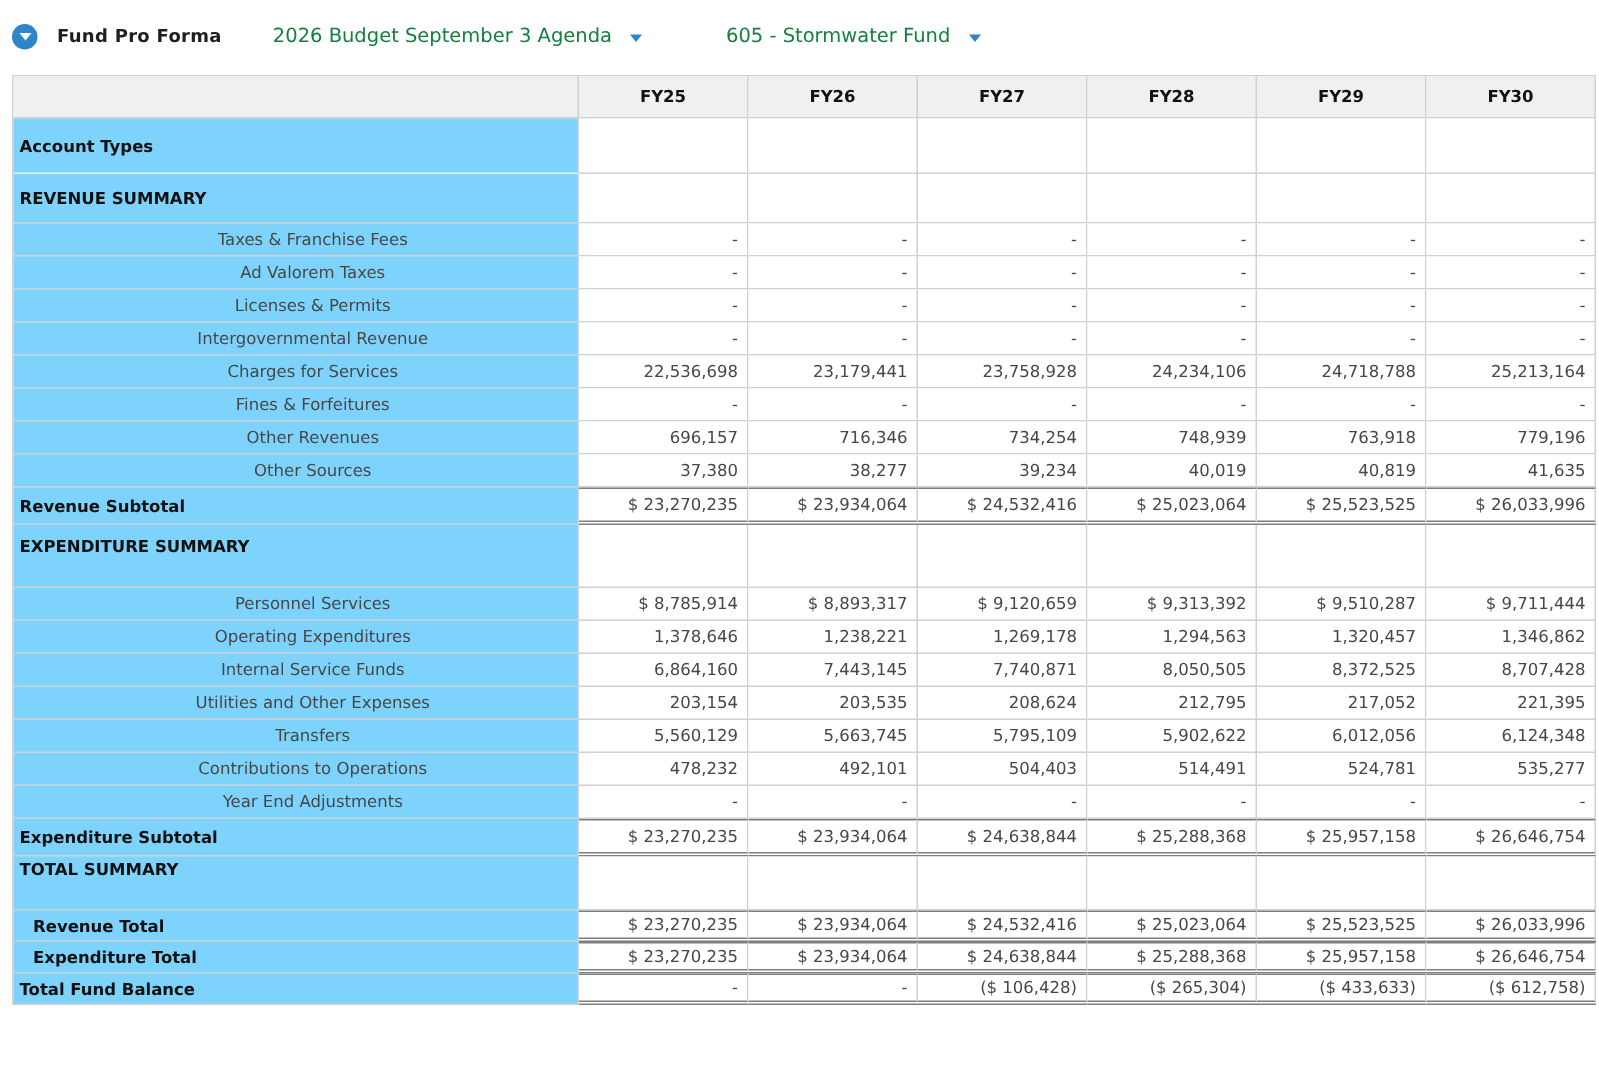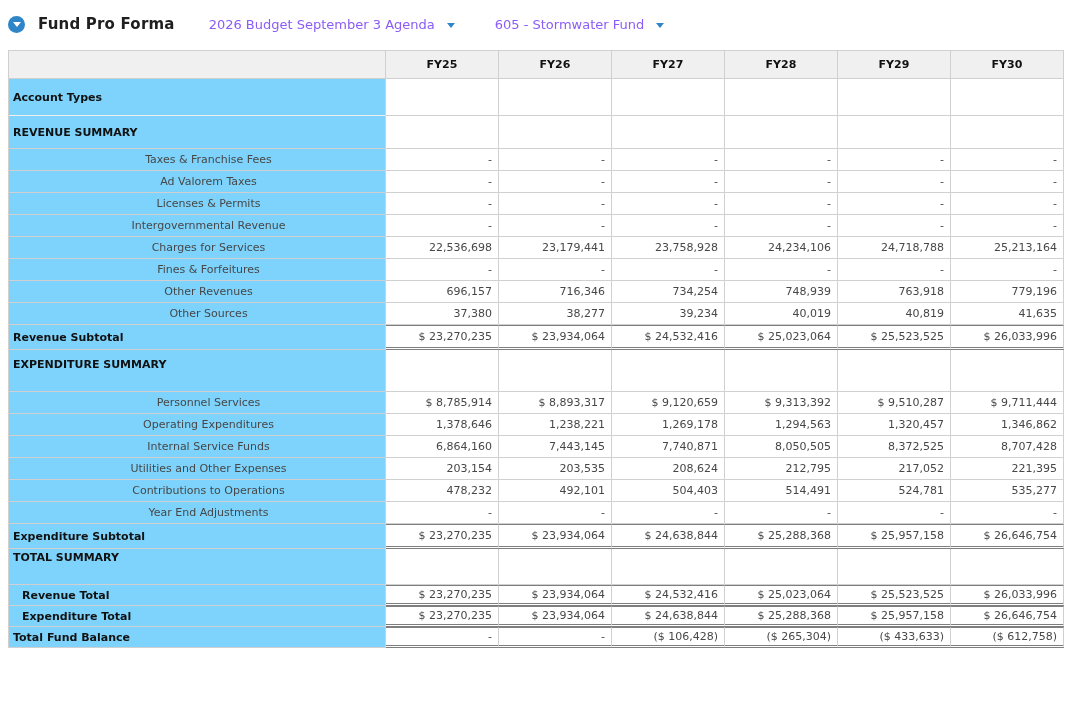--- a/index.html
+++ b/index.html
@@ -2,24 +2,24 @@
 <html><head>
 <meta charset="utf-8">
 <style>
   html,body { margin:0; padding:0; background:#ffffff; }
   body { font-family:"DejaVu Sans","Liberation Sans",sans-serif; width:1066px; height:721px; overflow:hidden; }
 
   
   .topbar { display:flex; align-items:center; padding:11px 0 0 8px; height:26px; }
   .circle-icon { width:17px; height:17px; border-radius:50%; background:#2e86c8; display:inline-flex; align-items:center; justify-content:center; flex:0 0 auto; cursor:pointer; }
   .circle-icon .tri { width:0; height:0; border-left:4px solid transparent; border-right:4px solid transparent; border-top:5px solid #ffffff; margin-top:1px; }
-  .page-title { font-weight:bold; font-size:15px; color:#1f1f1f; margin-left:13px; letter-spacing:0.2px;text-align:right; }
-  .dd { color:#8b5cf6; font-size:13px; display:inline-flex; align-items:center; cursor:pointer; }
+  .page-title { font-weight:bold; font-size:12px; color:#1f1f1f; margin-left:13px; letter-spacing:0.2px;text-align:right; }
+  .dd { color:#15803d; font-size:13px; display:inline-flex; align-items:center; cursor:pointer; }
   .dd-budget { margin-left:34px; }
-  .dd-fund { margin-left:40px; }
+  .dd-fund { margin-left:56px; }
   .caret { width:0; height:0; border-left:4px solid transparent; border-right:4px solid transparent; border-top:5px solid #2e86c8; margin-left:12px; margin-top:2px; }
 
   
   table { border-spacing:0; border-collapse:separate; table-layout:fixed; width:1055px; margin:13px 0 0 8px; font-size:11px; color:#474747; border-top:1px solid #d0d0d0; border-left:1px solid #d0d0d0; }
   th, td { border-right:1px solid #d0d0d0; border-bottom:1px solid #d0d0d0; padding:0; white-space:nowrap; overflow:hidden; box-sizing:border-box; }
   col.c-label { width:377px; }
   col.c-year { width:113px; }
   thead th { background:#f0f0f0; font-weight:bold; color:#111111; height:28px; font-size:11px; }
   td.lab { background:#7dd3fc; text-align:left; padding-left:4px; vertical-align:middle; }
   td.val { background:#ffffff; text-align:right; padding-right:6px; vertical-align:middle; }
@@ -219,20 +219,29 @@
       <tr class="detail">
         <td class="lab">Utilities and Other Expenses</td>
         <td class="val">203,154</td>
         <td class="val">203,535</td>
         <td class="val">208,624</td>
         <td class="val">212,795</td>
         <td class="val">217,052</td>
         <td class="val">221,395</td>
       </tr>
       <tr class="detail">
+        <td class="lab">Transfers</td>
+        <td class="val">5,560,129</td>
+        <td class="val">5,663,745</td>
+        <td class="val">5,795,109</td>
+        <td class="val">5,902,622</td>
+        <td class="val">6,012,056</td>
+        <td class="val">6,124,348</td>
+      </tr>
+      <tr class="detail">
         <td class="lab">Contributions to Operations</td>
         <td class="val">478,232</td>
         <td class="val">492,101</td>
         <td class="val">504,403</td>
         <td class="val">514,491</td>
         <td class="val">524,781</td>
         <td class="val">535,277</td>
       </tr>
       <tr class="detail">
         <td class="lab">Year End Adjustments</td>

